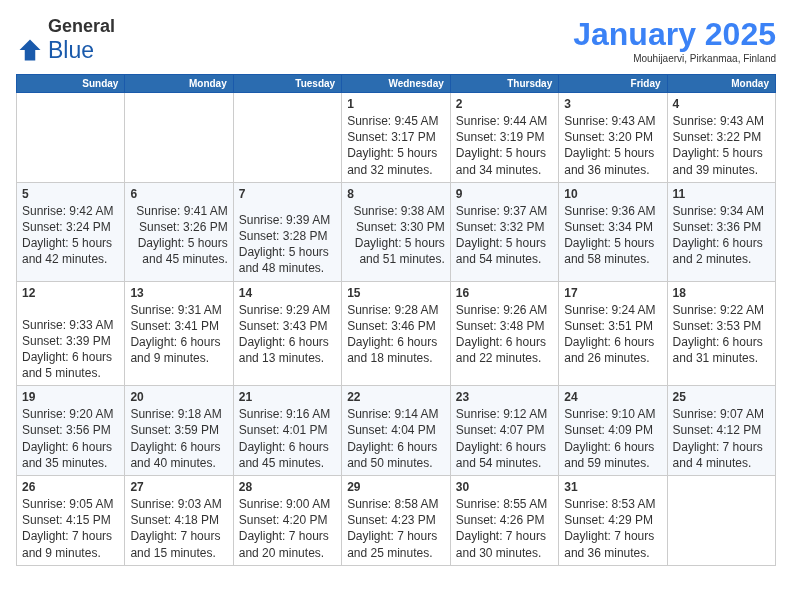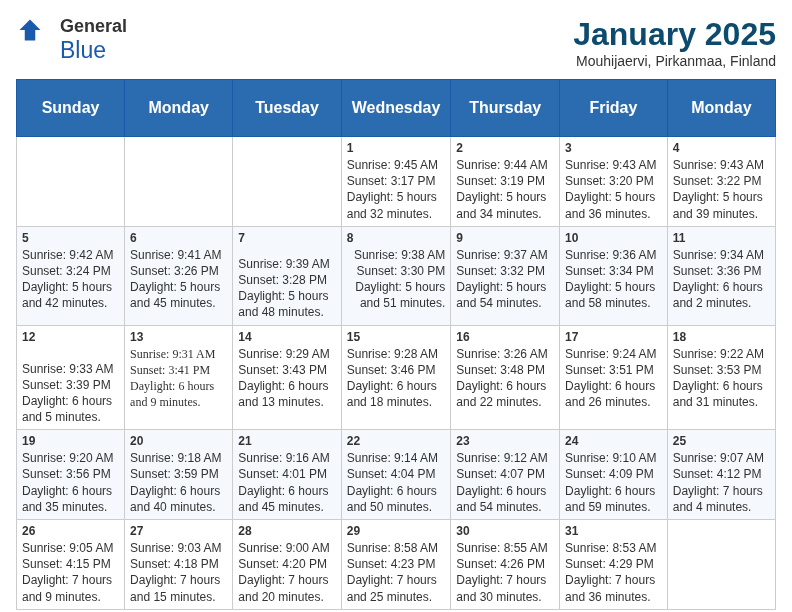--- a/index.html
+++ b/index.html
@@ -11,51 +11,51 @@
       padding: 16px;
     }
     .header {
       display: flex;
       justify-content: space-between;
       align-items: flex-start;
       margin-bottom: 10px;
     }
     .logo {
       display: flex;
-      align-items: flex-start;
-      gap: 16px;
+      align-items: flex-end;
+      gap: 4px;
     }
     .logo-icon {
       width: 28px;
       height: 28px;
     }
     .title-section {
       text-align: right;
     }
     .calendar-title {
       font-size: 32px;
       font-weight: bold;
-      color: #0c4a6e;
+      color: #3b82f6;
     }
     .calendar-subtitle {
-      font-size: 14px;
+      font-size: 10px;
       color: #333;
       text-align: right;
     }
     .calendar {
       width: 100%;
       border-collapse: collapse;
       border: 1px solid #ccc;
     }
     .calendar th {
       background: #2b6cb0;
       color: #fff;
-      text-align: center;
-      padding: 19px 6px;
-      font-size: 16px;
+      text-align: right;
+      padding: 3px 6px;
+      font-size: 10px;
       border: 1px solid #1a5aab;
     }
     .calendar td {
       vertical-align: top;
       padding: 4px 5px;
       border: 1px solid #ccc;
       width: 110px;
       min-height: 90px;
       font-size: 10px;
       color: #333;
@@ -148,21 +148,21 @@
       </tr>
       <tr>
         <td>
           <div class="day-number">5</div>
           <div class="day-info" style="white-space: pre-line;">Sunrise: 9:42 AM
 Sunset: 3:24 PM
 Daylight: 5 hours and 42 minutes.</div>
         </td>
         <td>
           <div class="day-number">6</div>
-          <div class="day-info" style="white-space: pre-line;">Sunrise: 9:41 AM
+          <div class="day-info" style="white-space: pre-line; text-align: right;">Sunrise: 9:41 AM
 Sunset: 3:26 PM
 Daylight: 5 hours and 45 minutes.</div>
         </td>
         <td>
           <div class="day-number">7</div>
           <div class="day-info" style="white-space: pre-line; margin-top: 11px;">Sunrise: 9:39 AM
 Sunset: 3:28 PM
 Daylight: 5 hours and 48 minutes.</div>
         </td>
         <td>
@@ -192,39 +192,39 @@
       </tr>
       <tr>
         <td>
           <div class="day-number">12</div>
           <div class="day-info" style="white-space: pre-line; margin-top: 17px;">Sunrise: 9:33 AM
 Sunset: 3:39 PM
 Daylight: 6 hours and 5 minutes.</div>
         </td>
         <td>
           <div class="day-number">13</div>
-          <div class="day-info" style="white-space: pre-line; font-family: Liberation Serif, serif;">Sunrise: 9:31 AM
+          <div class="day-info" style="white-space: pre-line;">Sunrise: 9:31 AM
 Sunset: 3:41 PM
 Daylight: 6 hours and 9 minutes.</div>
         </td>
         <td>
           <div class="day-number">14</div>
           <div class="day-info" style="white-space: pre-line;">Sunrise: 9:29 AM
 Sunset: 3:43 PM
 Daylight: 6 hours and 13 minutes.</div>
         </td>
         <td>
           <div class="day-number">15</div>
           <div class="day-info" style="white-space: pre-line;">Sunrise: 9:28 AM
 Sunset: 3:46 PM
 Daylight: 6 hours and 18 minutes.</div>
         </td>
         <td>
           <div class="day-number">16</div>
-          <div class="day-info" style="white-space: pre-line;">Sunrise: 3:26 AM
+          <div class="day-info" style="white-space: pre-line;">Sunrise: 9:26 AM
 Sunset: 3:48 PM
 Daylight: 6 hours and 22 minutes.</div>
         </td>
         <td>
           <div class="day-number">17</div>
           <div class="day-info" style="white-space: pre-line;">Sunrise: 9:24 AM
 Sunset: 3:51 PM
 Daylight: 6 hours and 26 minutes.</div>
         </td>
         <td>

